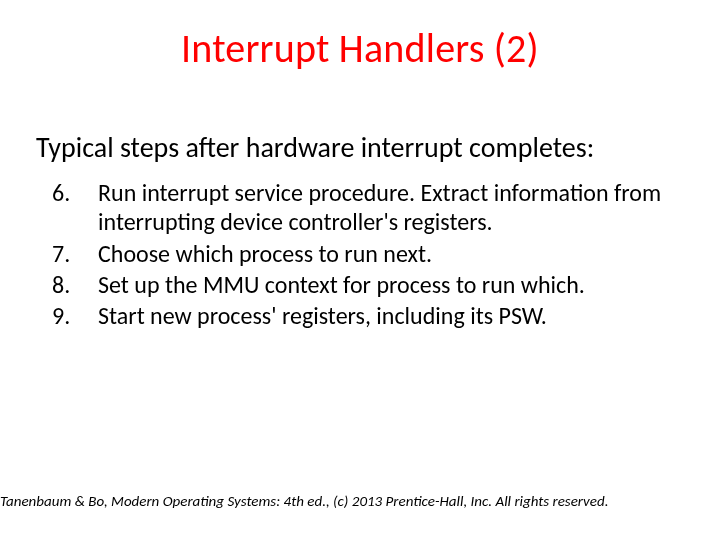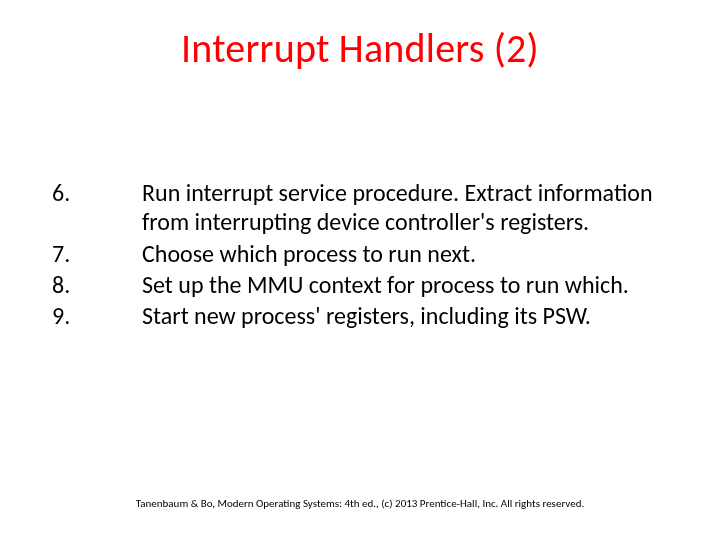--- a/index.html
+++ b/index.html
@@ -51,39 +51,39 @@
     display: flex;
     margin: 0 0 2px 0;
   }
   .num {
     width: 46px;
     flex: 0 0 46px;
     text-align: left;
   }
   .txt {
     flex: 1 1 auto;
-    margin-left: 44px;
   }
   .footer {
     position: absolute;
     bottom: 30px;
     left: 0;
     width: 100%;
-    text-align: center;
-    font-size: 11px;
+    font-size: 15px;
     color: #000000;
+    font-style: italic;
   }
 </style>
 </head>
 <body>
 
 <div class="slide">
 
   <div class="title">Interrupt Handlers (2)</div>
 
+  <div class="subheading">Typical steps after hardware interrupt completes:</div>
 
   <div class="list">
     <div class="item">
       <div class="num">6.</div>
       <div class="txt">Run interrupt service procedure.  Extract information from interrupting device controller's registers.</div>
     </div>
     <div class="item">
       <div class="num">7.</div>
       <div class="txt">Choose which process to run next.</div>
     </div>

